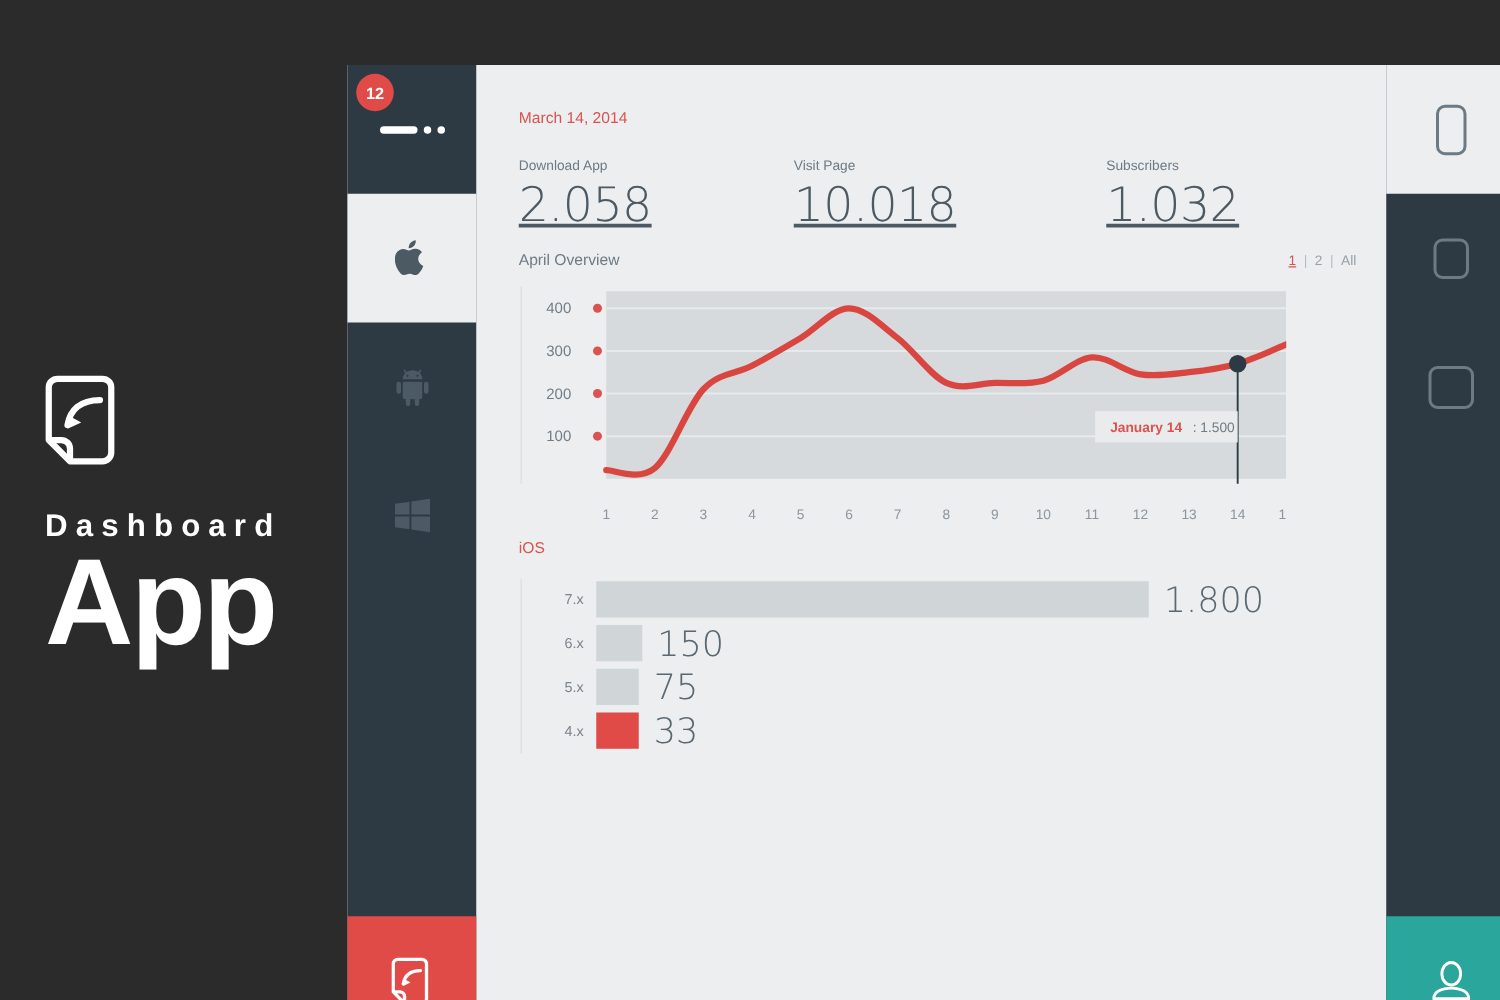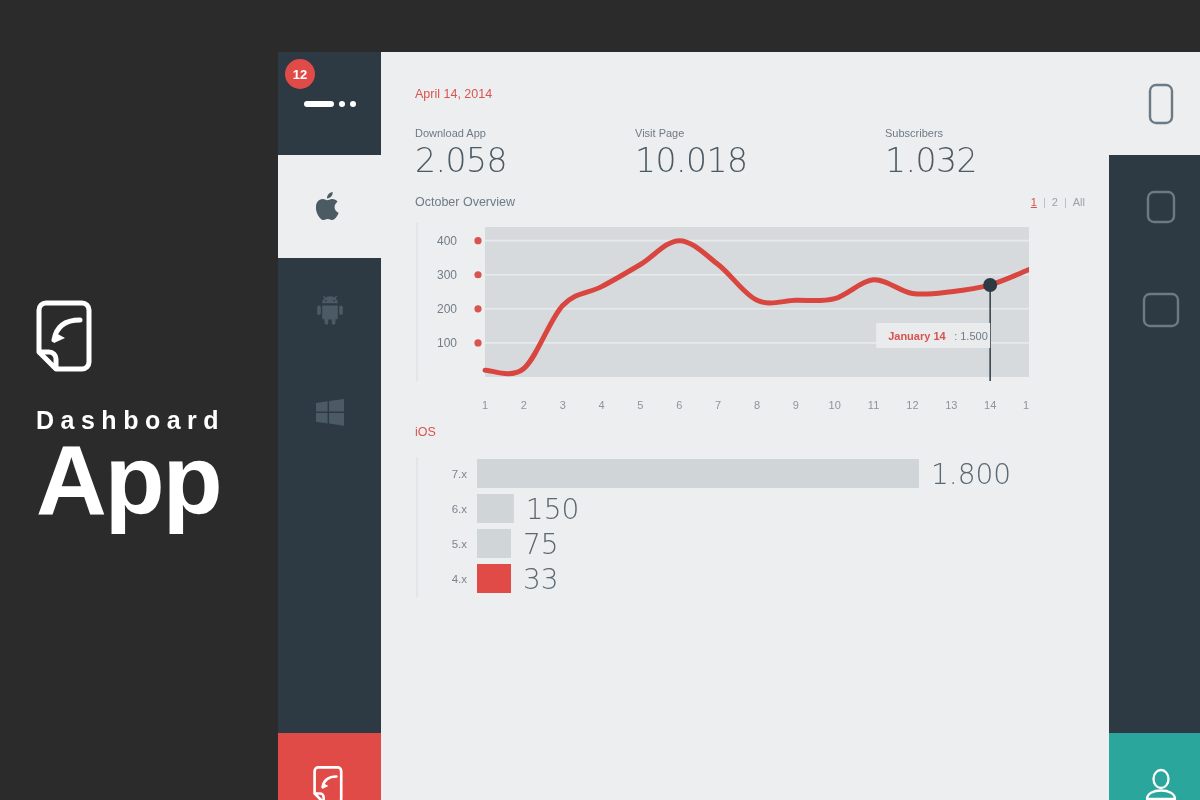--- a/index.html
+++ b/index.html
@@ -70,23 +70,24 @@
   }
   #app-date { font-size:12.5px; color:#d9534f; margin-top:5px; }
 
   #stats { display:flex; margin-top:26px; }
   .stat { }
   .stat:nth-child(1) { width:220px; }
   .stat:nth-child(2) { width:250px; }
   .stat:nth-child(3) { width:200px; }
   .stat-label { font-size:11px; color:#6e7b85; }
   .stat-value {
-    font-size:33px; color:#4c5a63; font-weight:300;
+    font-size:38px; color:#4c5a63; font-weight:300;
     letter-spacing:-0.5px; line-height:1.22; margin-top:2px;
     font-family:"DejaVu Sans", sans-serif;
+    text-decoration:underline;
   }
 
   
   #chart-head {
     display:flex; align-items:baseline; justify-content:space-between;
     margin-top:14px;
   }
   #chart-title { font-size:12.5px; color:#6e7b85; }
   #pager { font-size:11px; color:#98a2aa; display:flex; gap:6px; align-items:baseline; }
   #pager .pg { color:#98a2aa; }
@@ -180,40 +181,40 @@
         <path d="M3 52 h10 a7 7 0 0 1 7 7 v10" stroke="#ffffff" stroke-width="5" stroke-linejoin="round" fill="none"></path>
         <path d="M44 20 c-16 0 -24 8 -26 20" stroke="#ffffff" stroke-width="5" stroke-linecap="round" fill="none"></path>
         <path d="M18 32 l0 11 l11 -5 z" fill="#ffffff"></path>
       </svg>
     </div>
   </div>
 
   <div id="main">
 
     <div id="header">
-      <div id="app-date">April 14, 2014</div>
+      <div id="app-date">March 14, 2014</div>
     </div>
 
     <div id="stats">
       <div class="stat">
         <div class="stat-label">Download App</div>
         <div class="stat-value">2.058</div>
       </div>
       <div class="stat">
         <div class="stat-label">Visit Page</div>
         <div class="stat-value">10.018</div>
       </div>
       <div class="stat">
         <div class="stat-label">Subscribers</div>
         <div class="stat-value">1.032</div>
       </div>
     </div>
 
     <div id="chart-head">
-      <div id="chart-title">October Overview</div>
+      <div id="chart-title">April Overview</div>
       <div id="pager">
         <span class="pg active">1</span>
         <span class="sep">|</span>
         <span class="pg">2</span>
         <span class="sep">|</span>
         <span class="pg">All</span>
       </div>
     </div>
 
     <div id="linechart-wrap">

